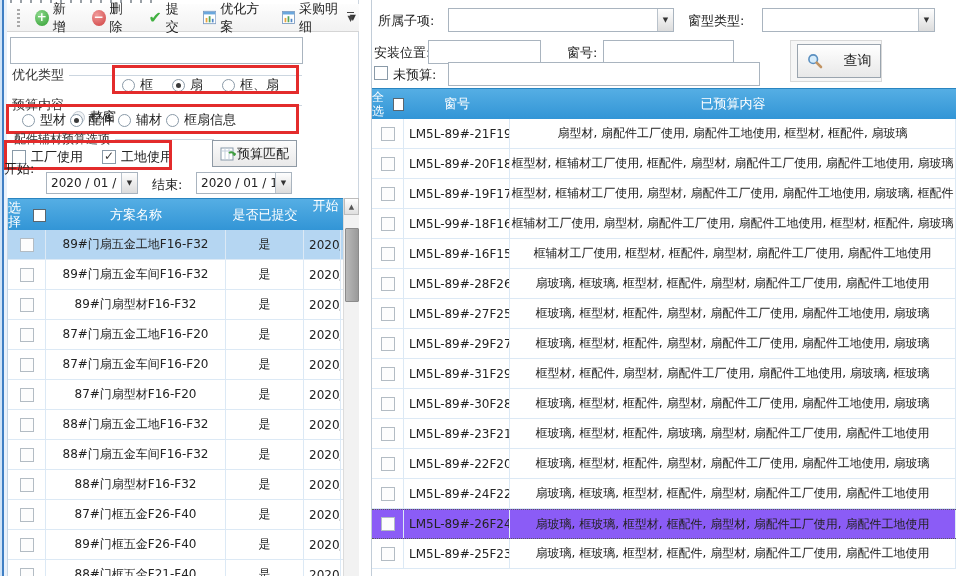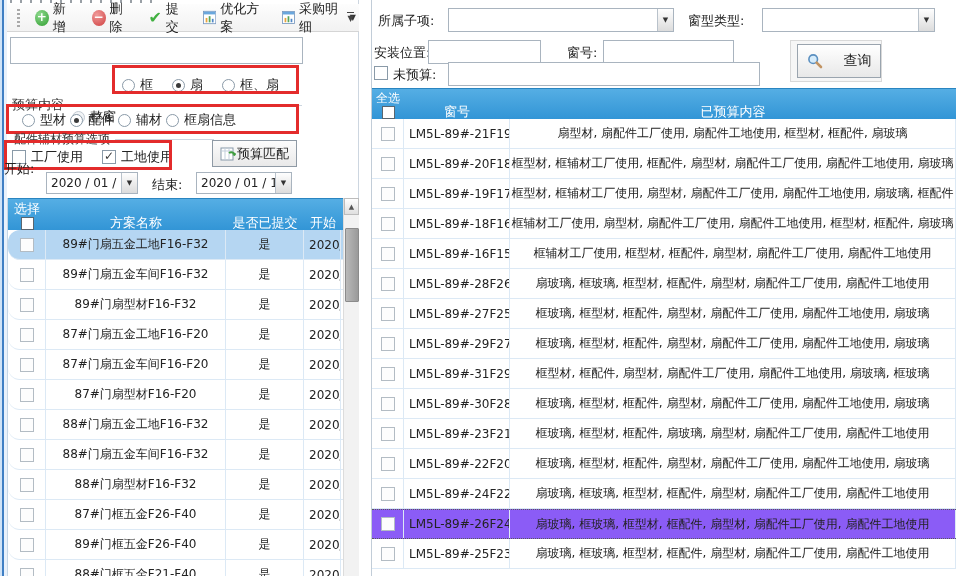--- a/index.html
+++ b/index.html
@@ -67,29 +67,29 @@
   .date-label { font-size:13px; }
   .combo { background:#fff; border:1px solid #a9b4bf; display:flex; align-items:center; }
   .combo .val { flex:1; padding:0 4px; white-space:nowrap; overflow:hidden; font-size:12px; }
   .combo .arrow { width:16px; align-self:stretch; border-left:1px solid #b9c2cb;
     background:linear-gradient(#fefefe,#dcdcdc); font-size:7px; color:#333;
     display:flex; align-items:center; justify-content:center; }
 
   
   .grid-header { background:linear-gradient(#55aee4,#3295d6); color:#fff;
     border-top:1px solid #2a85c0; display:flex; }
-  .hcell { display:flex; align-items:center; justify-content:flex-end; font-size:13px;
-    flex-direction:column; line-height:14px; }
+  .hcell { display:flex; align-items:center; justify-content:center; font-size:13px;
+    flex-direction:row; line-height:14px; }
   .hdr-cb { width:13px; height:13px; background:#fff; border:1px solid #5a666f; margin-top:1px; }
 
   .ltable { left:7px; top:198px; width:352px; height:378px; overflow:hidden;
     border-left:1px solid #c5d6e6; background:#fff; }
   .ltable .grid-header { height:32px; }
   .lt-c0 { width:38px; } .lt-c1 { width:180px; } .lt-c2 { width:78px; } .lt-c3 { width:37px; }
-  .lt-row { display:flex; height:30px; border-bottom:1px solid #dce9f5; background:#fff;border-radius:12px; }
+  .lt-row { display:flex; height:30px; border-bottom:1px solid #dce9f5; background:#fff; }
   .lt-row.hl { background:#b5d6f2; }
   .cell { display:flex; align-items:center; justify-content:center; font-size:12px;
     border-right:1px solid #dce9f5; overflow:hidden; white-space:nowrap; }
   .cell.left { justify-content:flex-start; padding-left:5px; }
   .row-cb { width:14px; height:14px; border:1px solid #b3bcc4; background:#fdfdfd; }
 
   .scrollbar { position:absolute; right:0; top:0; width:16px; height:378px;
     background:#f2f2f2; border-left:1px solid #dcdcdc; }
   .sb-up { height:17px; background:linear-gradient(#fefefe,#dfdfdf); border:1px solid #bcbcbc;
     font-size:7px; color:#555; display:flex; align-items:center; justify-content:center; }
@@ -158,20 +158,23 @@
       <span class="dd-caret">▼</span>
     </span>
     <span class="tb-overflow">
       <span class="bar"></span>▼
     </span>
   </div>
 
   
   <input class="abs filter-input" value="" style="">
 
+  <div class="abs group-head gh1">
+    <span>优化类型</span>
+  </div>
   <span class="opt" style="left:72px;top:76px;margin-top:32px;">
     <span class="radio disabled"></span>
     <span>整窗</span>
   </span>
   <span class="opt" style="left:122px;top:76px;">
     <span class="radio"></span>
     <span>框</span>
   </span>
   <span class="opt" style="left:172px;top:76px;">
     <span class="radio checked"></span>
@@ -428,21 +431,21 @@
             <span class="row-cb"></span>
           </div>
           <div class="cell rt-c1 left">LM5L-89#-19F17</div>
           <div class="cell rt-c2">框型材, 框辅材工厂使用, 扇型材, 扇配件工厂使用, 扇配件工地使用, 扇玻璃, 框配件</div>
         </div>
 
         <div class="rt-row">
           <div class="cell rt-c0">
             <span class="row-cb"></span>
           </div>
-          <div class="cell rt-c1 left">LM5L-89#-18F16</div>
+          <div class="cell rt-c1 left">LM5L-99#-18F16</div>
           <div class="cell rt-c2">框辅材工厂使用, 扇型材, 扇配件工厂使用, 扇配件工地使用, 框型材, 框配件, 扇玻璃</div>
         </div>
 
         <div class="rt-row">
           <div class="cell rt-c0">
             <span class="row-cb"></span>
           </div>
           <div class="cell rt-c1 left">LM5L-89#-16F15</div>
           <div class="cell rt-c2">框辅材工厂使用, 框型材, 框配件, 扇型材, 扇配件工厂使用, 扇配件工地使用</div>
         </div>

